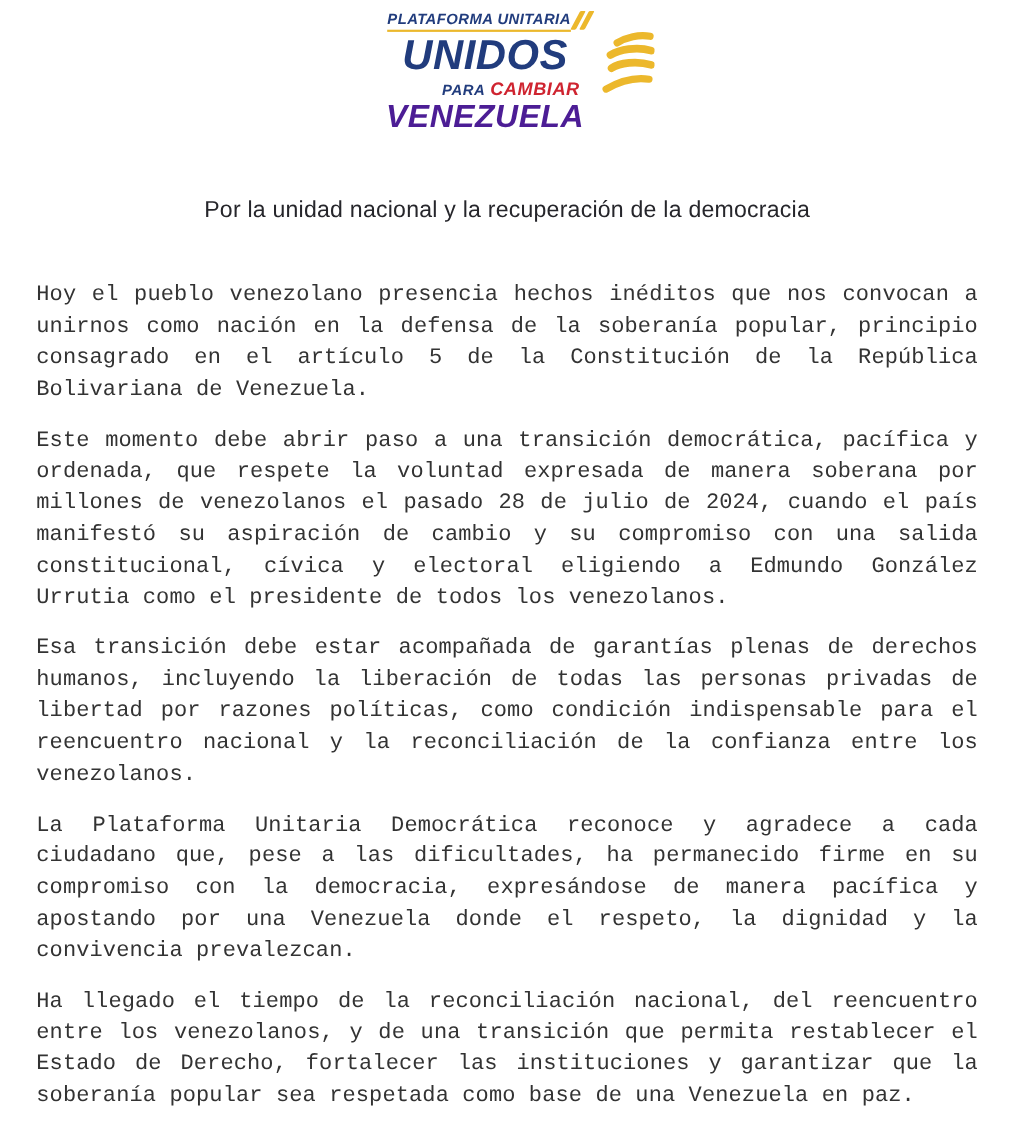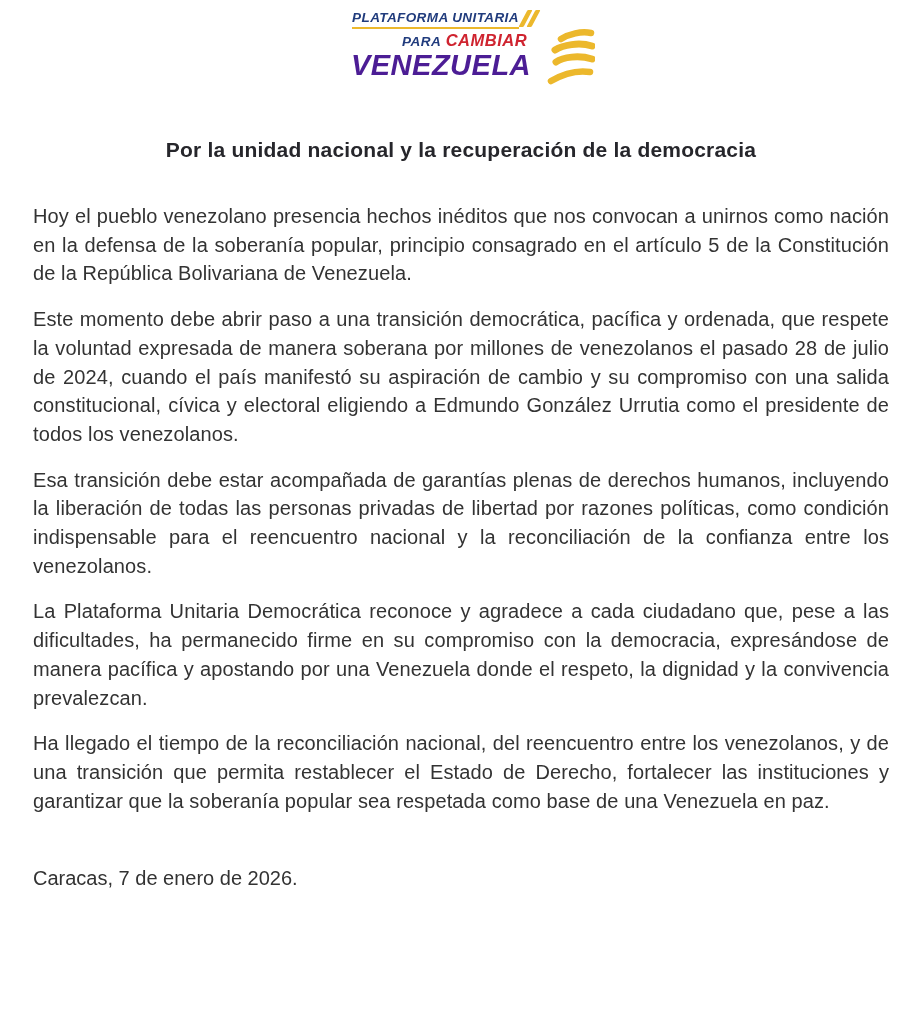--- a/index.html
+++ b/index.html
@@ -96,26 +96,27 @@
     top: 16px;
     width: 48px;
     height: 62px;
   }
 
   
   .doc-title {
     margin: 58px 0 0 0;
     text-align: center;
     font-size: 21px;
-    font-weight: bold;
+    font-weight: normal;
     color: #26262b;
     letter-spacing: 0.2px;
   }
   .doc-body {
-    margin-top: 40px;
+    margin-top: 52px;
+    font-family: Liberation Mono, monospace;
   }
   .doc-body p {
     margin: 0 0 17px 0;
     font-size: 20px;
     line-height: 28.7px;
     text-align: justify;
     color: #333333;
     letter-spacing: 0.1px;
   }
   .dateline {
@@ -130,20 +131,21 @@
 <div class="page">
 
   <div class="logo">
     <div class="logo-top">
       <span class="logo-top-text">PLATAFORMA UNITARIA</span>
       <span class="logo-slashes">
         <span class="logo-slash"></span>
           <span class="logo-slash"></span>
       </span>
     </div>
+    <div class="logo-unidos">UNIDOS</div>
     <div class="logo-mid">
       <span class="logo-para">PARA</span>
       <span class="logo-cambiar">CAMBIAR</span>
     </div>
     <div class="logo-venezuela">VENEZUELA</div>
     <svg class="hand-icon" viewBox="0 0 48 62" xmlns="http://www.w3.org/2000/svg">
       <path d="M44 7 C34 5 22 8 14 13" stroke="#ecb82c" stroke-width="6.5" fill="none" stroke-linecap="round"></path>
       <path d="M45 20 C32 16 16 19 8 24" stroke="#ecb82c" stroke-width="7" fill="none" stroke-linecap="round"></path>
       <path d="M45 33 C32 29 16 31 9 36" stroke="#ecb82c" stroke-width="7" fill="none" stroke-linecap="round"></path>
       <path d="M43 46 C30 44 16 48 4 55" stroke="#ecb82c" stroke-width="6.5" fill="none" stroke-linecap="round"></path>

